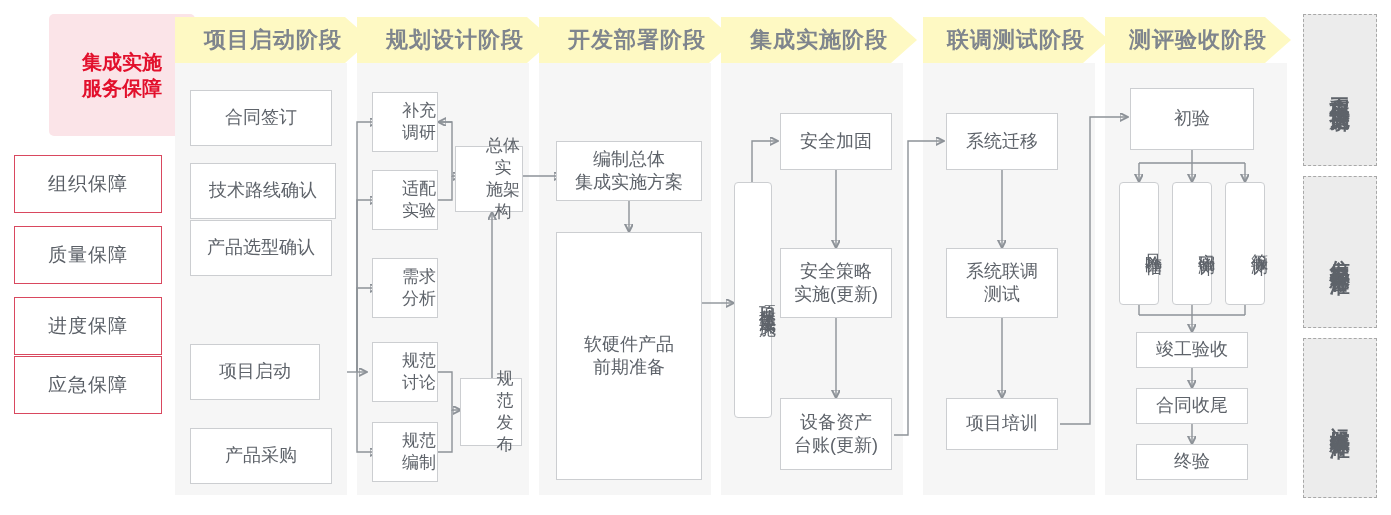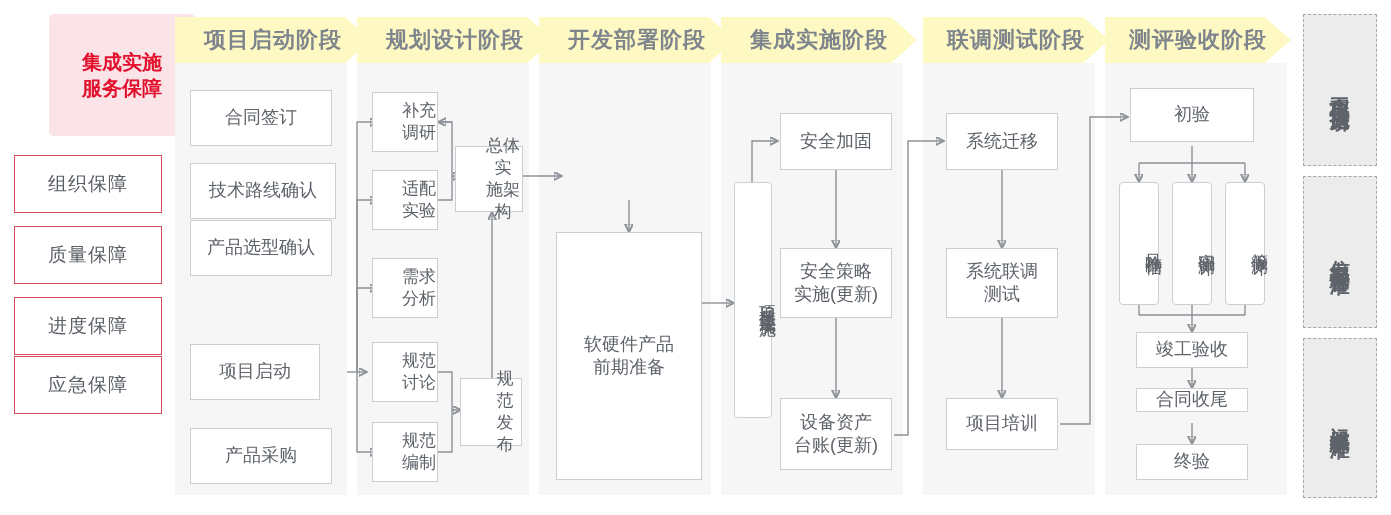--- a/index.html
+++ b/index.html
@@ -154,37 +154,38 @@
   <div class="node" style="left:190px;top:428px;width:142px;height:56px">产品采购</div>
 
   <div class="node sm" style="left:372px;top:92px;width:66px;height:60px">补充<br>调研</div>
   <div class="node sm" style="left:372px;top:170px;width:66px;height:60px">适配<br>实验</div>
   <div class="node sm" style="left:372px;top:258px;width:66px;height:60px">需求<br>分析</div>
   <div class="node sm" style="left:372px;top:342px;width:66px;height:60px">规范<br>讨论</div>
   <div class="node sm" style="left:372px;top:422px;width:66px;height:60px">规范<br>编制</div>
   <div class="node sm" style="left:455px;top:146px;width:68px;height:66px">总体实<br>施架构</div>
   <div class="node sm" style="left:460px;top:378px;width:62px;height:68px">规范<br>发布</div>
 
+  <div class="node" style="left:556px;top:141px;width:146px;height:60px">编制总体<br>集成实施方案</div>
   <div class="node" style="left:556px;top:232px;width:146px;height:248px">软硬件产品<br>前期准备</div>
 
   <div class="node vert sm" style="left:734px;top:182px;width:38px;height:236px">项目整体集成实施</div>
   <div class="node" style="left:780px;top:248px;width:112px;height:70px">安全策略<br>实施(更新)</div>
   <div class="node" style="left:780px;top:113px;width:112px;height:57px">安全加固</div>
   <div class="node" style="left:780px;top:398px;width:112px;height:72px">设备资产<br>台账(更新)</div>
 
   <div class="node" style="left:946px;top:113px;width:112px;height:57px">系统迁移</div>
   <div class="node" style="left:946px;top:248px;width:112px;height:70px">系统联调<br>测试</div>
   <div class="node" style="left:946px;top:398px;width:112px;height:52px">项目培训</div>
 
-  <div class="node" style="left:1130px;top:88px;width:124px;height:54px">初验</div>
+  <div class="node" style="left:1130px;top:88px;width:124px;height:62px">初验</div>
   <div class="node vert sm" style="left:1119px;top:182px;width:40px;height:123px">风险评估</div>
   <div class="node vert sm" style="left:1172px;top:182px;width:40px;height:123px">密码测评</div>
   <div class="node vert sm" style="left:1225px;top:182px;width:40px;height:123px">等保测评</div>
   <div class="node" style="left:1136px;top:332px;width:112px;height:36px">竣工验收</div>
-  <div class="node" style="left:1136px;top:388px;width:112px;height:24px">合同收尾</div>
+  <div class="node" style="left:1136px;top:388px;width:112px;height:36px">合同收尾</div>
   <div class="node" style="left:1136px;top:444px;width:112px;height:36px">终验</div>
 
   <div class="rail" style="top:14px;height:152px">
     <span class="rail-txt">工程项目实施指引</span>
   </div>
   <div class="rail" style="top:176px;height:152px">
     <span class="rail-txt">信息安全保密标准</span>
   </div>
   <div class="rail" style="top:338px;height:160px">
     <span class="rail-txt">运维服务标准</span>

